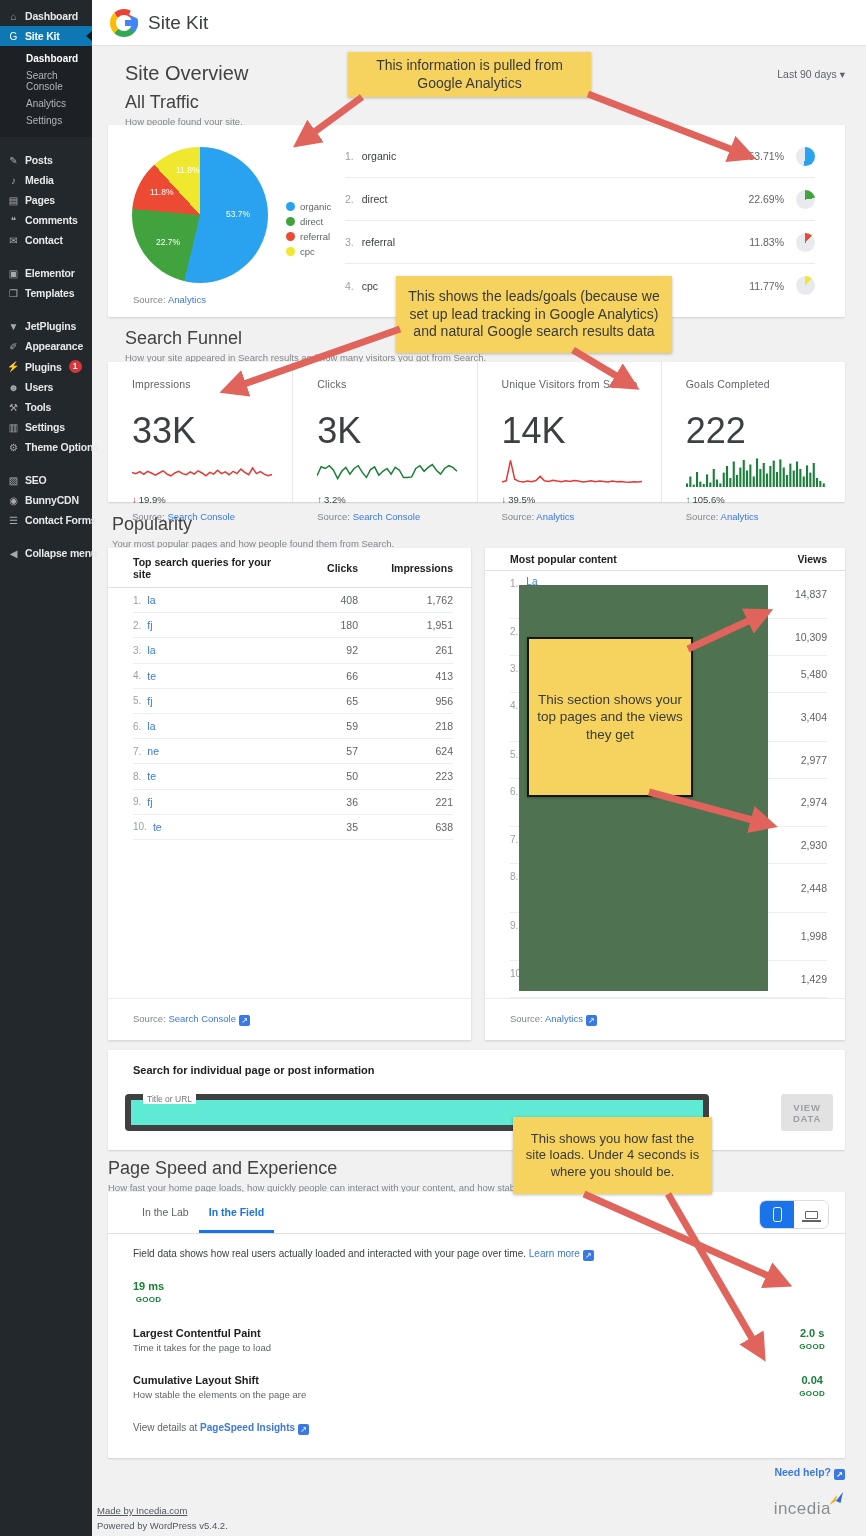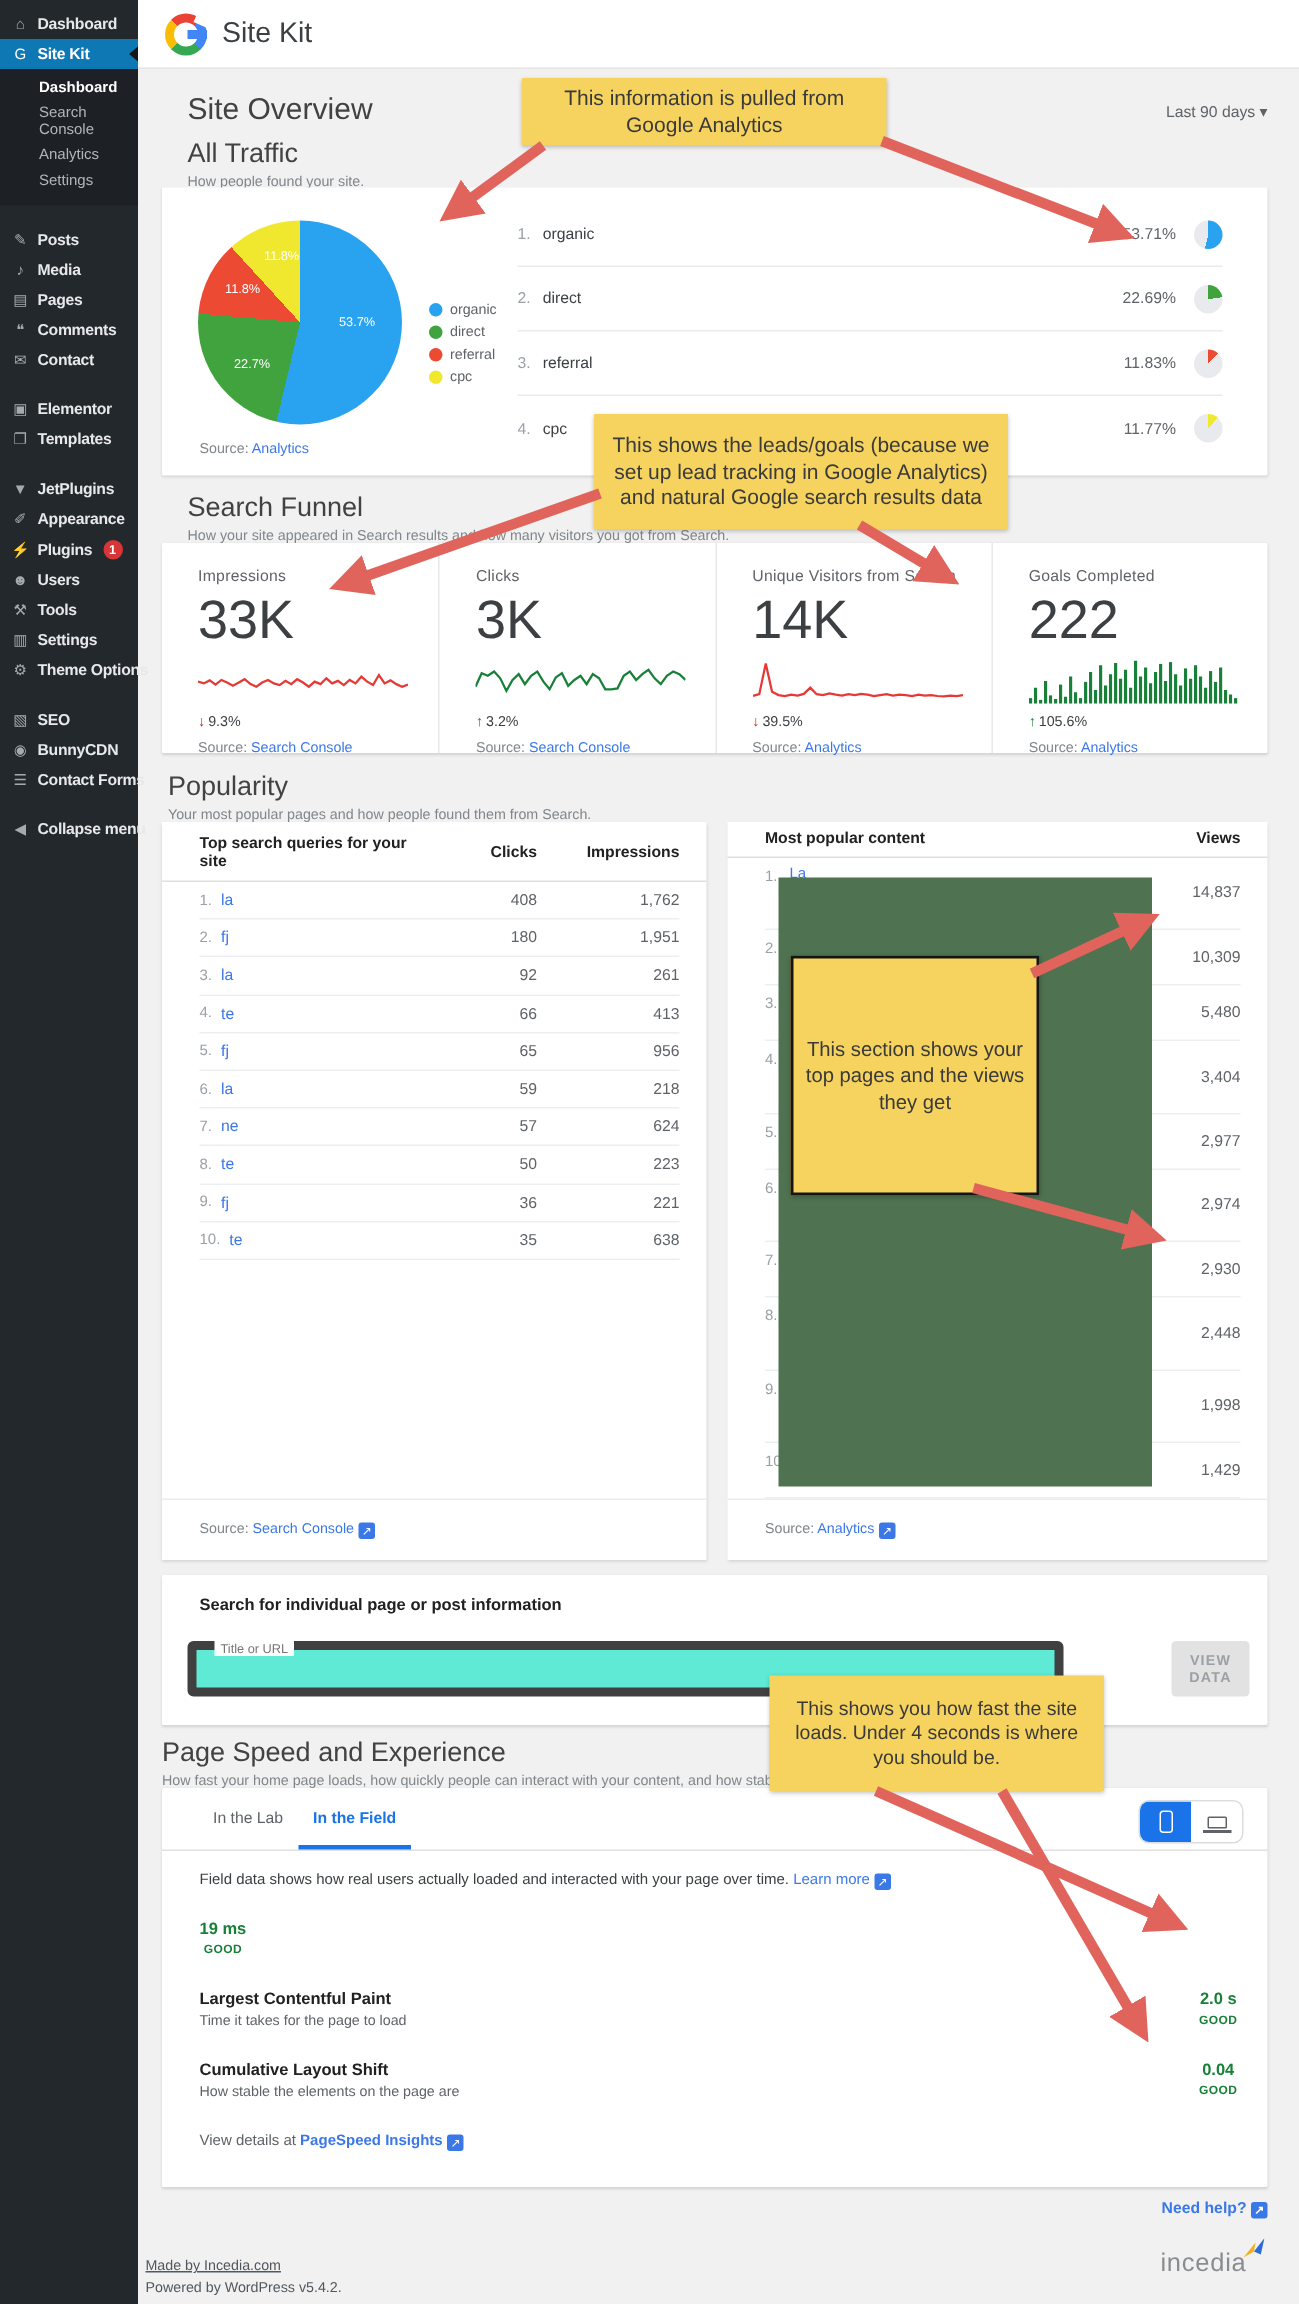--- a/index.html
+++ b/index.html
@@ -60,21 +60,21 @@
   .t-pct{font-size:10.5px;color:#5f6368;margin-right:12px}
   .mini-pie{width:19px;height:19px;border-radius:50%;display:inline-block}
   .src-line{position:absolute;left:25px;bottom:12px;font-size:9.5px;color:#80868b}
 
   #sec-funnel{left:33px;top:328px}
   #card-funnel{left:16px;top:362px;right:21px;height:140px}
   #funnel-cols{display:flex;height:100%}
   .f-col{width:25%;padding:16px 18px 10px 24px}
   .f-col.bl{border-left:1px solid #e8e8e8}
   .f-label{font-size:10.5px;color:#5f6368;letter-spacing:.2px}
-  .f-value{font-size:36px;color:#3c4043;margin-top:2px}
+  .f-value{font-size:36px;color:#3c4043;margin-top:20px}
   .spark{width:140px;height:36px;display:block;margin-top:2px}
   .f-delta{font-size:9.5px;color:#3c4043;margin-top:4px}
   .d-arrow{margin-right:2px}
   .d-arrow.down{color:#c5221f}
   .d-arrow.up{color:#188038}
   .source{font-size:9.5px;color:#80868b;margin-top:6px}
 
   #sec-pop{left:20px;top:514px}
   #cards-pop{position:absolute;left:16px;top:548px;right:21px;height:492px;display:flex;gap:14px}
   .pop-card{background:#fff;box-shadow:0 1px 2px rgba(60,64,67,.18);display:flex;flex-direction:column}
@@ -133,21 +133,21 @@
   #inc-logo svg{vertical-align:8px;margin-left:-3px}
 
   
   .overlay{position:absolute;left:0;top:0;width:866px;height:1536px;pointer-events:none;z-index:5}
   .note{position:absolute;background:#f5d35e;color:#3a3a3a;display:flex;align-items:center;justify-content:center;text-align:center;line-height:1.27;box-shadow:0 1px 3px rgba(0,0,0,.25);padding:2px 8px}
   .gbox{position:absolute;background:#4f7350}
   #note1{left:348px;top:52px;width:243px;height:45px;font-size:14px}
   #note2{left:396px;top:276px;width:276px;height:77px;font-size:14px}
   #note3{left:145px;top:588px;width:163px;height:247px;font-size:13.5px}
   #note4{left:527px;top:637px;width:166px;height:160px;font-size:13.5px;border:2px solid #151515}
-  #note5{left:513px;top:1117px;width:223px;height:77px;font-size:13px}
+  #note5{left:513px;top:1117px;width:199px;height:77px;font-size:13px}
   #gbox1{left:682px;top:9px;width:163px;height:27px}
   #gbox2{left:519px;top:585px;width:249px;height:406px}
 </style>
 </head>
 <body>
 
 <div id="app">
 
   <aside id="sidebar">
     <div id="side-menu">
@@ -324,21 +324,21 @@
       <div class="sec-sub">How your site appeared in Search results and how many visitors you got from Search.</div>
     </div>
     <div class="card" id="card-funnel">
       <div id="funnel-cols">
           <div class="f-col">
             <div class="f-label">Impressions</div>
             <div class="f-value">33K</div>
             <svg viewBox="0 0 140 36" class="spark">
               <polyline points="0.0,18.4 3.9,19.6 7.8,17.6 11.7,20.4 15.6,17.3 19.4,19.0 23.3,21.2 27.2,19.0 31.1,16.8 35.0,20.1 38.9,21.8 42.8,19.0 46.7,17.3 50.6,19.6 54.4,20.7 58.3,17.9 62.2,20.1 66.1,16.8 70.0,19.0 73.9,21.8 77.8,18.4 81.7,20.1 85.6,16.2 89.4,19.6 93.3,17.9 97.2,20.7 101.1,17.3 105.0,19.6 108.9,15.1 112.8,18.4 116.7,20.7 120.6,14.0 124.4,19.6 128.3,17.6 132.2,20.1 136.1,21.8 140.0,20.4" fill="none" stroke="#e53935" stroke-width="1.5"></polyline>
             </svg>
-            <div class="f-delta"><span class="d-arrow down">↓</span><span>9.3%</span></div>
+            <div class="f-delta"><span class="d-arrow down">↓</span><span>19.9%</span></div>
             <div class="source"><span>Source: </span><a class="link">Search Console</a></div>
           </div>
           <div class="f-col bl">
             <div class="f-label">Clicks</div>
             <div class="f-value">3K</div>
             <svg viewBox="0 0 140 36" class="spark">
               <polyline points="0.0,21.8 4.1,12.8 8.2,14.5 12.4,11.7 16.5,16.2 20.6,24.6 24.7,17.3 28.8,13.4 32.9,20.1 37.1,14.5 41.2,11.7 45.3,18.4 49.4,23.5 53.5,15.6 57.6,12.8 61.8,21.2 65.9,17.3 70.0,14.5 74.1,20.1 78.2,13.4 82.4,16.2 86.5,23.5 90.6,23.5 94.7,22.9 98.8,14.5 102.9,11.7 107.1,17.3 111.2,13.4 115.3,10.6 119.4,16.2 123.5,20.1 127.6,14.5 131.8,11.7 135.9,13.4 140.0,17.3" fill="none" stroke="#188038" stroke-width="1.5"></polyline>
             </svg>
             <div class="f-delta"><span class="d-arrow up">↑</span><span>3.2%</span></div>
             <div class="source"><span>Source: </span><a class="link">Search Console</a></div>

